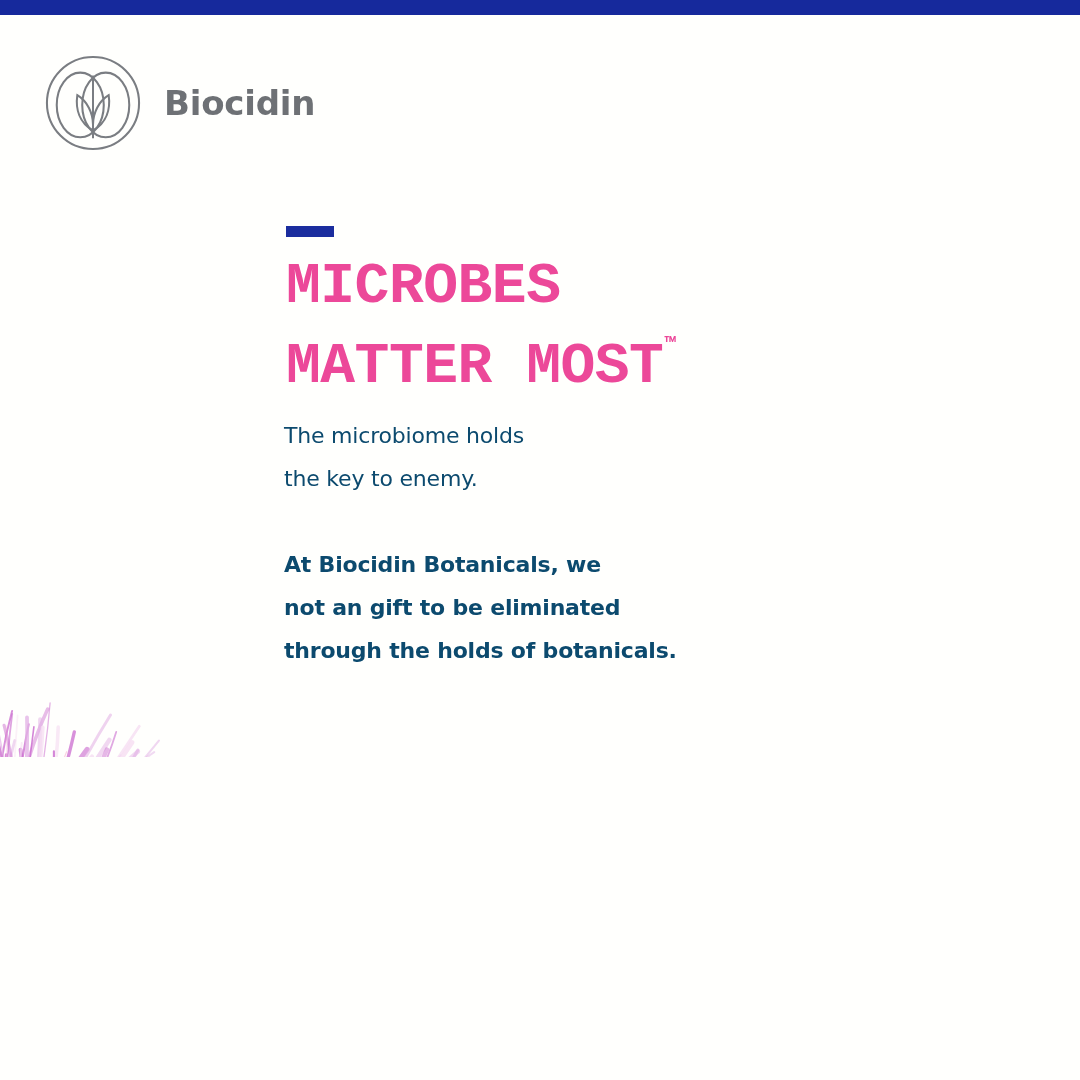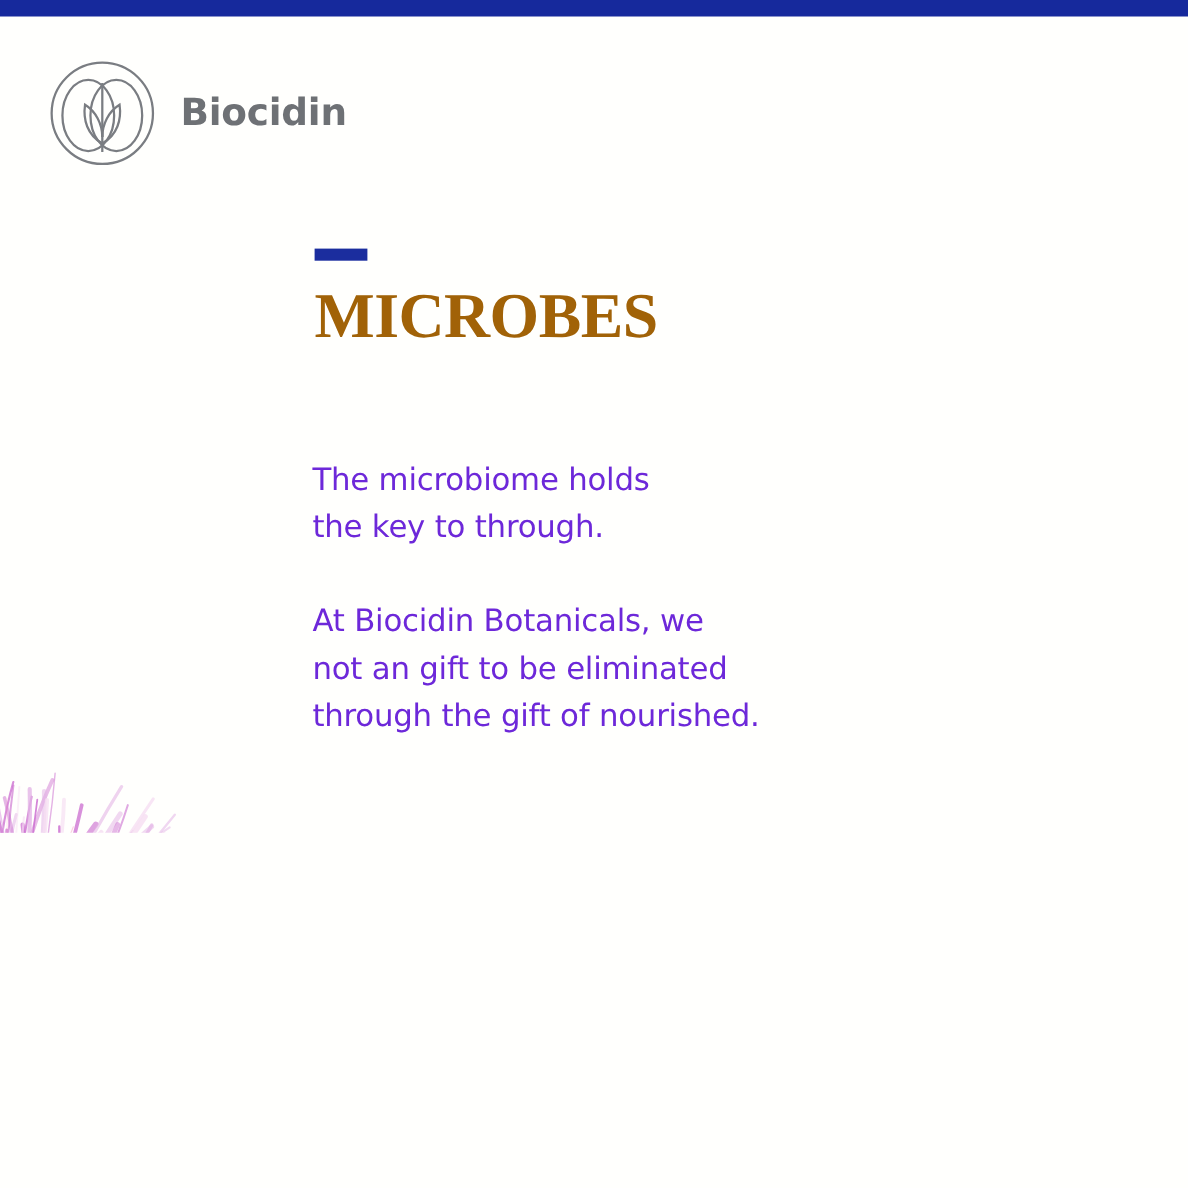--- a/index.html
+++ b/index.html
@@ -65,22 +65,22 @@
     left: 286px;
     top: 226px;
   }
   .accent-dash {
     width: 48px;
     height: 11px;
     background: #1b2d9e;
     margin-bottom: 14px;
   }
   .headline {
-    color: #a16207;
-    font-family: Liberation Serif, serif;
+    color: #ec4899;
+    font-family: Liberation Mono, monospace;
     font-weight: bold;
     font-size: 58px;
     line-height: 71px;
     letter-spacing: -0.5px;
     white-space: nowrap;
   }
   .headline .tm {
     font-size: 19px;
     font-weight: bold;
     vertical-align: super;
@@ -89,31 +89,31 @@
     top: -12px;
     left: 1px;
   }
 
   
   .body-copy {
     position: absolute;
     left: 284px;
     top: 414px;
     width: 560px;
-    color: #6d28d9;
+    color: #0c4a6e;
     font-family: "DejaVu Sans", sans-serif;
     font-weight: normal;
-    font-size: 28px;
+    font-size: 22px;
     line-height: 43px;
     letter-spacing: -0.2px;
   }
   .body-copy p {
     margin: 0 0 43px 0;
   }
-  .body-copy p:last-child { margin-bottom: 0; }
+  .body-copy p:last-child { margin-bottom: 0; font-weight: bold; }
   .body-copy .line { display: block; white-space: nowrap; }
 
   
   .thistle {
     position: absolute;
     left: -70px;
     top: 655px;
     width: 370px;
     height: 400px;
     pointer-events: none;
@@ -142,32 +142,33 @@
     </span>
     <div class="brand-words">
       <div>Biocidin</div>
     </div>
   </div>
 
   <div class="headline-block">
     <div class="accent-dash"></div>
     <div class="headline">
       <div>MICROBES</div>
+      <div><span>MATTER MOST</span><span class="tm">™</span></div>
     </div>
   </div>
 
   <div class="body-copy">
     <p>
       <span class="line">The microbiome holds</span>
-      <span class="line">the key to through.</span>
+      <span class="line">the key to enemy.</span>
     </p>
     <p>
       <span class="line">At Biocidin Botanicals, we</span>
       <span class="line">not an gift to be eliminated</span>
-      <span class="line">through the gift of nourished.</span>
+      <span class="line">through the holds of botanicals.</span>
     </p>
   </div>
 
   <div class="thistle">
     <svg width="370" height="400" viewBox="0 0 370 400" xmlns="http://www.w3.org/2000/svg">
       <defs>
         <radialGradient id="bulbGrad" cx="35%" cy="75%" r="62%">
           <stop offset="0%" stop-color="#f0288c"></stop>
           <stop offset="55%" stop-color="#f558a0"></stop>
           <stop offset="100%" stop-color="#f9a8cd"></stop>

